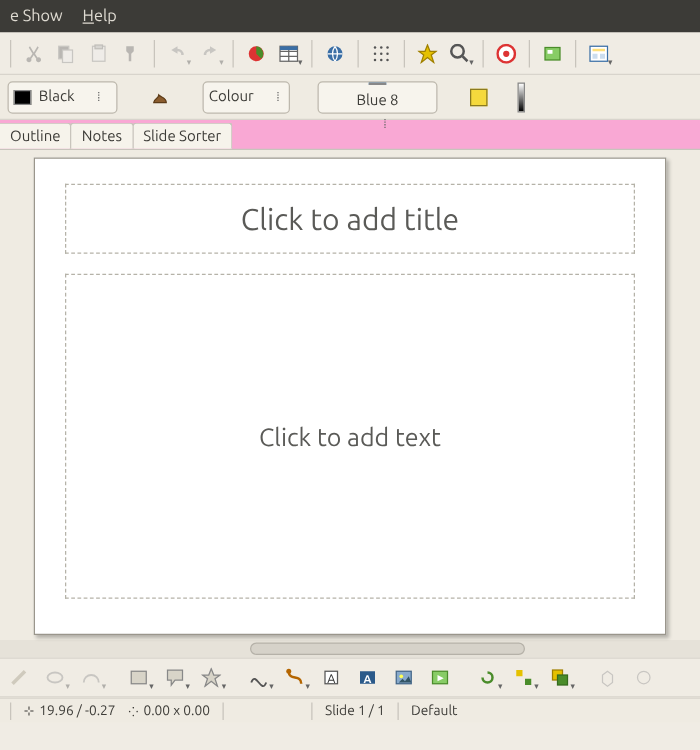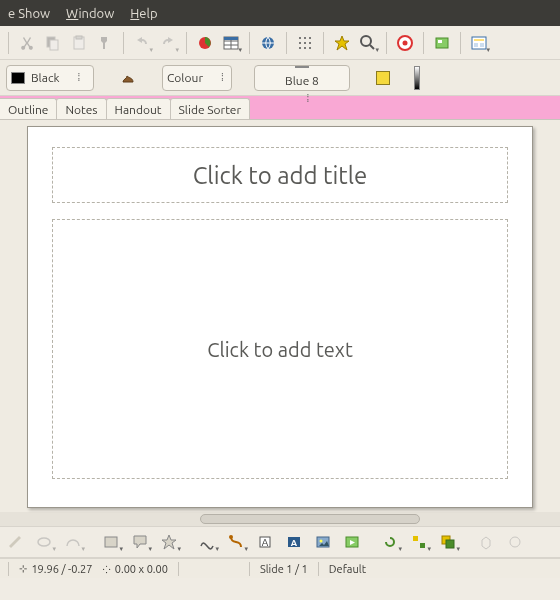--- a/index.html
+++ b/index.html
@@ -50,21 +50,20 @@
   
   .statusbar { height:20px; background:#efebe2; border-top:1px solid #d8d4cc; display:flex; align-items:center; font-size:11px; color:#3c3b37; gap:4px; padding:0 2px;}
   .statusbar .sep { width:1px; height:14px; background:#c8c4bc; margin:0 6px;}
   .statusbar .cell { display:flex; align-items:center; gap:4px;} .c-gray{fill:#777;}
 </style>
 </head>
 <body>
 
 <div class="menubar">
   <div class="menuitem"><span>e Show</span></div>
-  <div class="menuitem"><span class="u">W</span>indow</div>
   <div class="menuitem"><span class="u">H</span>elp</div>
 </div>
 
 <div class="toolbar">
   <div class="sep"></div>
   <div class="tbtn disabled">
       <svg viewBox="0 0 16 16">
         <path class="c-gray" d="M5 2l3 5 3-5 1 1-3 5 2 3a2 2 0 11-1 1l-2-3-2 3a2 2 0 11-1-1l2-3-3-5z"></path>
       </svg>
     </div>
@@ -197,21 +196,20 @@
     <span>Blue 8</span>
     <span class="chev">⁞</span>
   </div>
   <div class="yellow-swatch"></div>
   <div class="gradbar"></div>
 </div>
 
 <div class="viewtabs">
   <div class="tab partial"><span>Outline</span></div>
   <div class="tab"><span>Notes</span></div>
-  <div class="tab"><span>Handout</span></div>
   <div class="tab"><span>Slide Sorter</span></div>
 </div>
 
 <div class="canvas-wrap">
   <div class="slide">
     <div class="placeholder ph-body">
       <span>Click to add text</span>
     </div>
     <div class="placeholder ph-title">
       <span>Click to add title</span>

